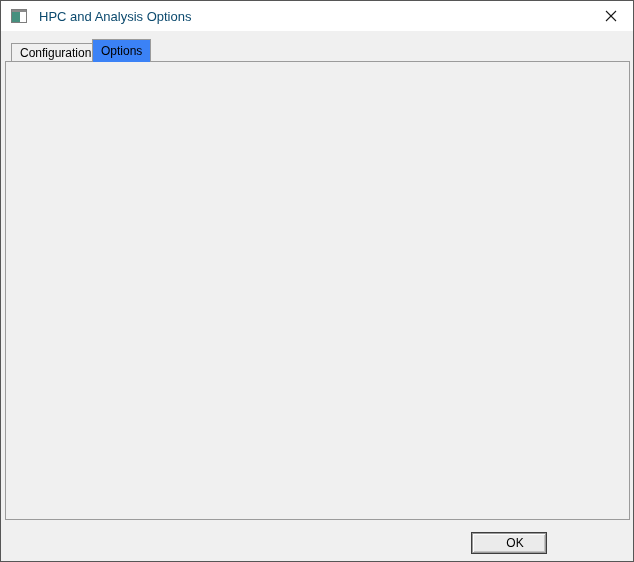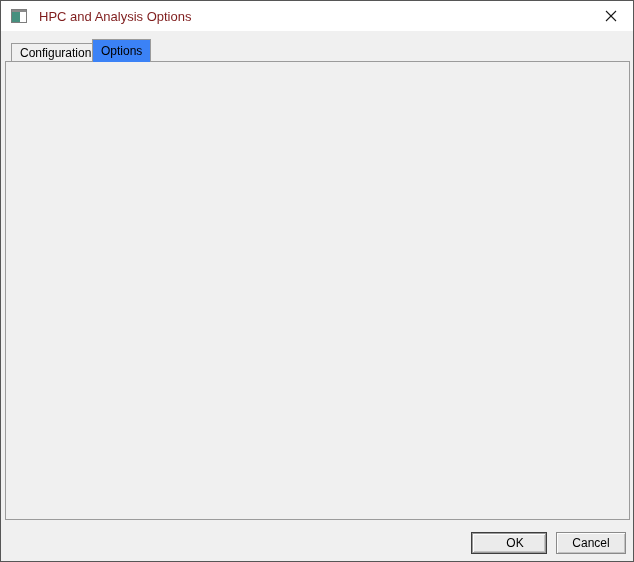--- a/index.html
+++ b/index.html
@@ -20,21 +20,21 @@
   
   .titlebar {
     position: absolute; left: 0; top: 0; right: 0; height: 30px;
     background: #ffffff;
     display: flex; align-items: center;
   }
   .app-icon { margin-left: 10px; width: 16px; height: 14px; position: relative; flex: 0 0 auto; }
   .app-icon .frame { position:absolute; inset:0; border:1px solid #7d7d7d; background:#fff; }
   .app-icon .tbar  { position:absolute; left:1px; right:1px; top:1px; height:2px; background:#8a8a8a; }
   .app-icon .pane  { position:absolute; left:1px; top:3px; bottom:1px; width:8px; background:#47907f; }
-  .title-text { margin-left: 12px; font-size: 13px; color:#7f1d1d; }
+  .title-text { margin-left: 12px; font-size: 13px; color:#0c4a6e; }
   .close-btn {
     position: absolute; right: 0; top: 0; width: 45px; height: 30px;
     display: flex; align-items: center; justify-content: center;
   }
   
   .tab {
     position: absolute;
     background: #f0f0f0;
     border: 1px solid #9b9b9b;
     display: flex; align-items: center; justify-content: center;
@@ -243,15 +243,14 @@
   <div class="lbl" style="left:18px; top:410px;">Description:</div>
   <div class="desc-box">
     <div class="desc-text"></div>
     <div class="desc-scrollbar">
       <div class="scroll-arrow">∧</div>
       <div class="scroll-arrow">∨</div>
     </div>
   </div>
 
   <div class="btn default btn-ok">OK</div>
-  <div class="btn btn-cancel">Cancel</div>
 
 </div>
 
 </body></html>

